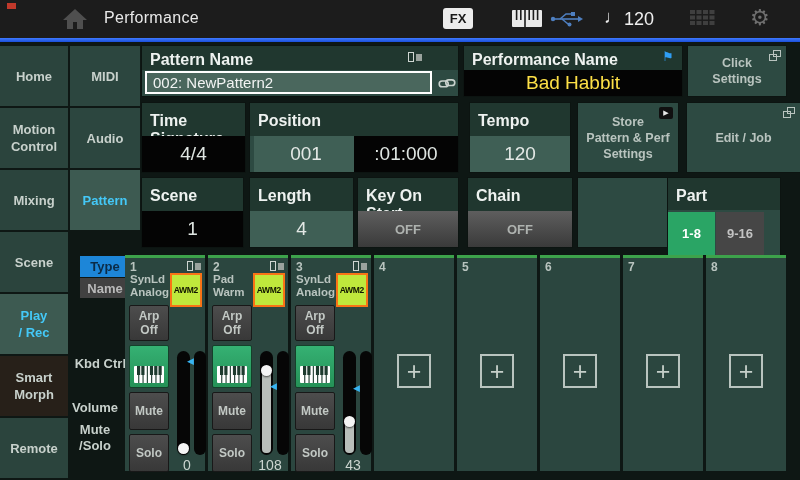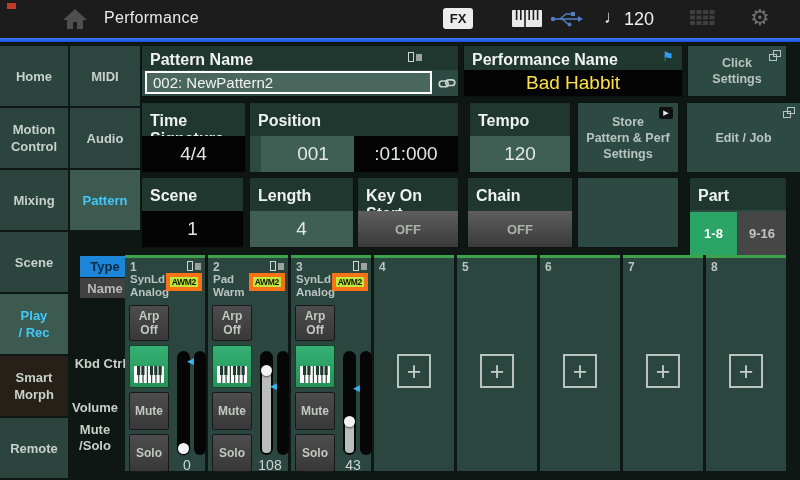--- a/index.html
+++ b/index.html
@@ -58,31 +58,31 @@
   #flagicon{position:absolute;right:8px;top:3px;font-size:13px;color:#2f9df4;}
   .btn-tile{position:absolute;background:var(--tile);outline:1px solid #0c1411;display:flex;align-items:center;
     justify-content:center;text-align:center;font-size:12.5px;font-weight:bold;color:var(--dim);
     line-height:16px;white-space:pre-line;cursor:pointer;}
   #btn-click{left:688px;top:46px;width:98px;height:50px;}
   #btn-store{left:578px;top:103px;width:100px;height:69px;}
   #btn-editjob{left:687px;top:103px;width:113px;height:69px;}
   
   #box-timesig{left:142px;top:103px;width:103px;height:69px;}
   #box-position{left:250px;top:103px;width:208px;height:69px;}
-  #pos-measure{position:absolute;left:11px;top:33px;width:104px;bottom:0;background:var(--tile-light);
+  #pos-measure{position:absolute;left:4px;top:33px;width:104px;bottom:0;background:var(--tile-light);
     display:flex;align-items:center;justify-content:center;font-size:19px;color:#e3e8e5;}
   #pos-beat{position:absolute;left:104px;top:33px;right:0;bottom:0;background:var(--black);
     display:flex;align-items:center;justify-content:center;font-size:19px;color:#dfe6e2;}
   #box-tempo{left:470px;top:103px;width:100px;height:69px;}
   #box-scene{left:142px;top:178px;width:101px;height:69px;}
   #box-length{left:250px;top:178px;width:103px;height:69px;}
   #box-keyon{left:358px;top:178px;width:100px;height:69px;}
   #box-chain{left:468px;top:178px;width:104px;height:69px;}
   #tile-blank{left:578px;top:178px;width:100px;height:69px;}
-  #box-part{left:690px;top:178px;width:96px;height:77px;}
+  #box-part{left:668px;top:178px;width:112px;height:77px;}
   #box-part .band2{height:32px;}
   .pbtn{position:absolute;top:34px;height:43px;display:flex;align-items:center;justify-content:center;
     font-size:13px;font-weight:bold;cursor:pointer;}
   #pbtn-a{left:0px;width:47px;background:var(--green);color:#fff;}
   #pbtn-b{left:48px;width:48px;background:#464646;color:#c3c3c3;}
   
   #btn-type{position:absolute;left:80px;top:256px;width:50px;height:21px;background:#1d86d8;
     color:#0b2b47;font-size:13px;font-weight:bold;display:flex;align-items:center;justify-content:center;cursor:pointer;}
   #btn-name{position:absolute;left:80px;top:278px;width:50px;height:20px;background:#414141;
     color:#b9b9b9;font-size:13px;font-weight:bold;display:flex;align-items:center;justify-content:center;cursor:pointer;}
@@ -95,22 +95,22 @@
   .part-col{position:absolute;top:255px;width:80px;height:216px;background:#2b463f;
     border-top:3px solid var(--greenline);}
   .part-num{position:absolute;left:5px;top:2px;font-size:12px;font-weight:bold;color:var(--dim);}
   .page-icon{position:absolute;display:inline-flex;align-items:center;}
   .page-icon i{display:block;width:6px;height:10px;border:1px solid #cfd6d2;}
   .page-icon b{display:block;width:6px;height:7px;background:#9aa39e;margin-left:2px;}
   .part-col .page-icon{right:4px;top:3px;}
   #box-pattern .page-icon{right:36px;top:6px;}
   .part-name{position:absolute;left:5px;top:15px;width:50px;font-size:11.5px;font-weight:bold;
     line-height:13px;color:var(--dim);white-space:pre-line;}
-  .awm2{position:absolute;right:3px;top:15px;background:#bfe83c;border:4px solid #f97316;
-    color:#101400;font-size:8.5px;font-weight:bold;padding:0 2px;letter-spacing:-.3px;}
+  .awm2{position:absolute;right:3px;top:15px;background:#bfe83c;border:2px solid #f97316;
+    color:#101400;font-size:8.5px;font-weight:bold;padding:10px 2px;letter-spacing:-.3px;}
   .pbutton{position:absolute;left:4px;width:40px;background:linear-gradient(#4d4d4d,#383838);
     border:1px solid #181818;border-radius:2px;color:#c2c8c4;font-size:12px;font-weight:bold;
     display:flex;align-items:center;justify-content:center;text-align:center;line-height:14px;
     white-space:pre-line;cursor:pointer;}
   .arp{top:47px;height:36px;}
   .mute{top:134px;height:38px;}
   .solo{top:176px;height:38px;}
   .kbdbtn{position:absolute;left:4px;top:87px;width:40px;height:43px;border:1px solid #15402a;border-radius:2px;
     background:linear-gradient(#35b173,#259157);display:flex;align-items:flex-end;justify-content:center;
     padding-bottom:3px;cursor:pointer;}

